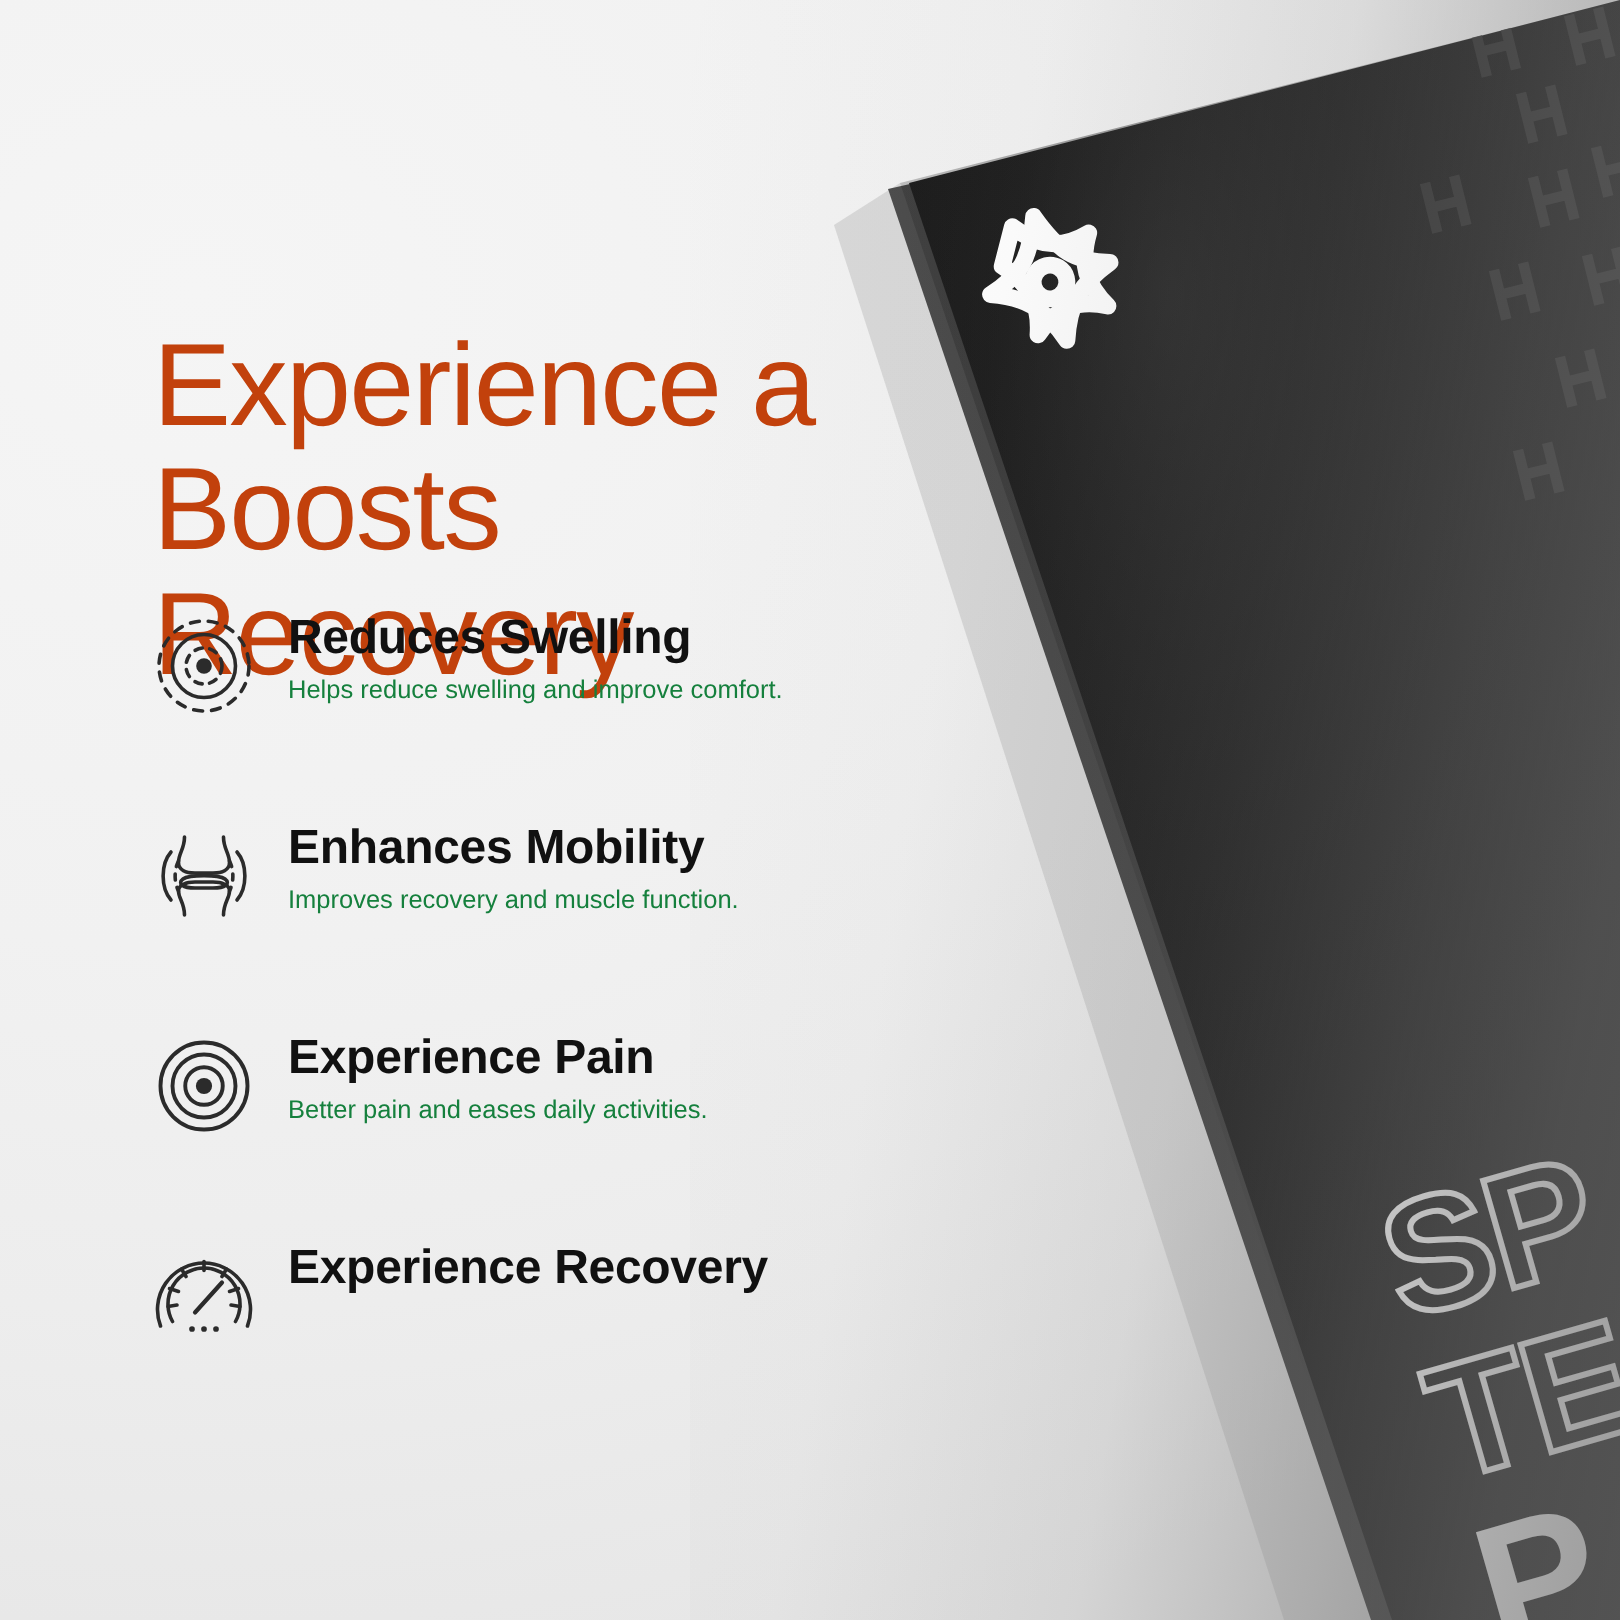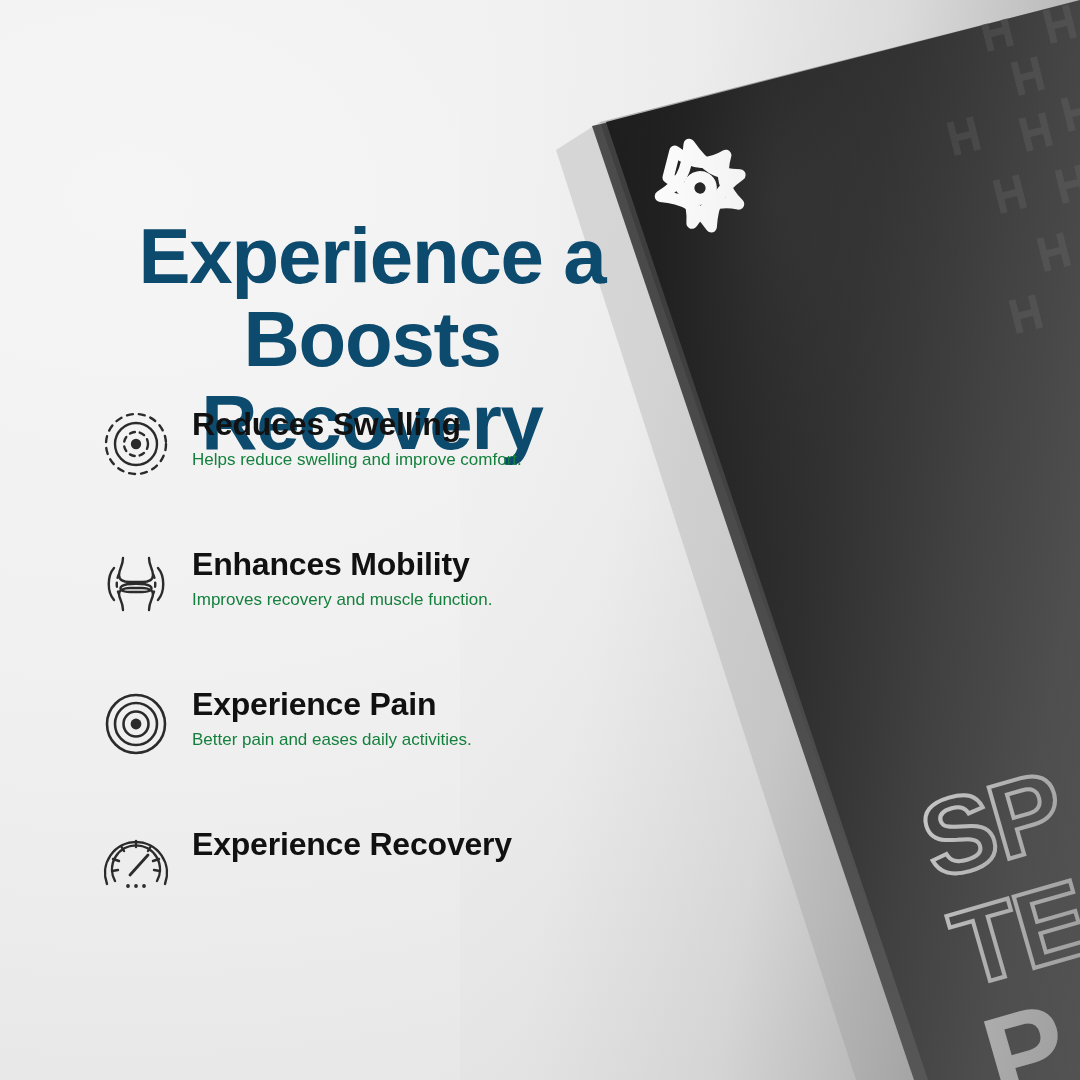--- a/index.html
+++ b/index.html
@@ -29,22 +29,22 @@
     pointer-events:none;
   }
 
   
   .box-wrap{position:absolute;inset:0;}
   .box-svg{position:absolute;left:0;top:0;}
 
   
   .headline{
     position:absolute;left:102px;top:163px;width:540px;
-    font-size:78px;line-height:1.06;font-weight:700;
-    letter-spacing:-1.2px;color:#0c4a6e;text-align:center;
+    font-size:78px;line-height:1.06;font-weight:400;
+    letter-spacing:-1.2px;color:#c2410c;
   }
   .headline .l2{display:block;}
 
   
   .features{position:absolute;left:100px;top:402px;width:540px;}
   .feature{position:relative;height:140px;}
   .f-icon{position:absolute;left:0;top:6px;width:72px;height:72px;}
   .f-text{position:absolute;left:92px;top:4px;width:440px;}
   .f-title{
     font-size:32px;font-weight:700;color:#111;letter-spacing:-0.2px;

